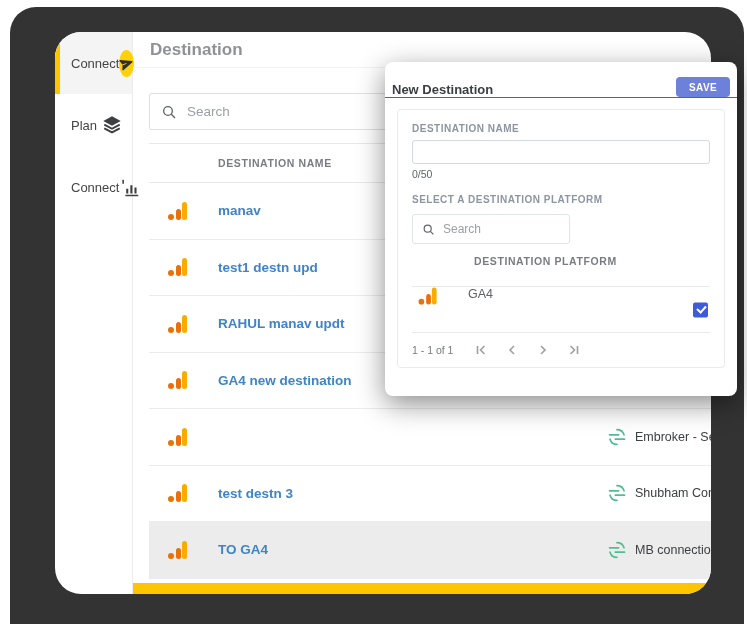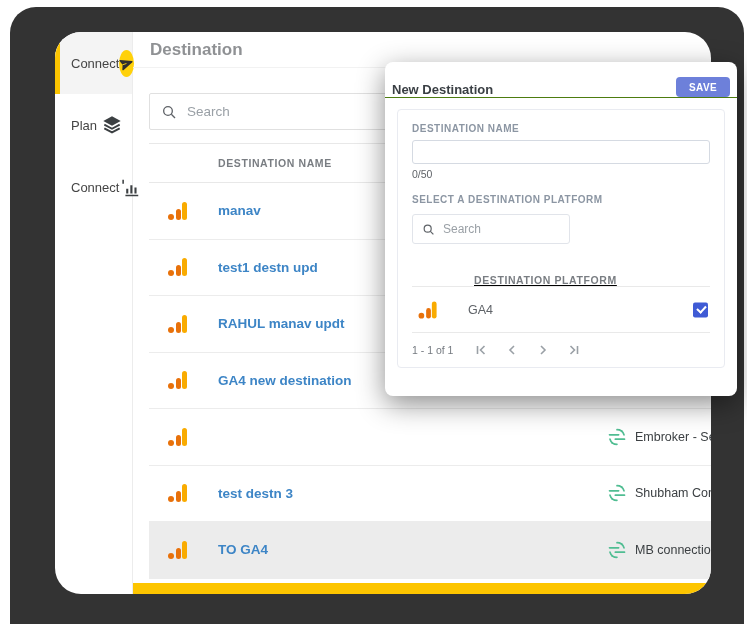--- a/index.html
+++ b/index.html
@@ -72,22 +72,22 @@
   .card { border:1px solid #e9ebf1; border-radius:4px; padding:13px 14px 0 14px; }
   .flabel { font-size:10px; font-weight:700; letter-spacing:.5px; color:#8c96a3; }
   .name-input { display:block; width:100%; height:24px; margin-top:6px; border:1px solid #d5dae2;
     border-radius:3px; font-family:inherit; font-size:12px; padding:0 6px; color:#3c4043; }
   .counter { margin-top:4px; font-size:10.5px; color:#5f6368; }
   .lbl2 { margin-top:14px; }
   .msearch { margin-top:9px; width:158px; height:30px; border:1px solid #e1e4ea; border-radius:3px;
     display:flex; align-items:center; padding:0 9px; gap:8px; }
   .msearch .ph { font-size:12px; }
   .ptable { margin-top:11px; }
-  .pthead { height:32px; display:flex; align-items:flex-end; padding-left:62px; border-bottom:1px solid #e9e9e9;text-decoration:underline; }
-  .prow { position:relative; height:46px; display:flex; align-items:center; padding-left:6px;
+  .pthead { height:32px; display:flex; align-items:flex-start; padding-left:62px; border-bottom:1px solid #e9e9e9; }
+  .prow { position:relative; height:46px; display:flex; align-items:flex-start; padding-left:6px;
     border-bottom:1px solid #e9e9e9; }
   .plat-name { margin-left:28px; font-size:12.5px; color:#5f6368; }
   .checkbox { position:absolute; right:2px; top:50%; transform:translateY(-50%); width:15px; height:15px;
     border-radius:2px; background:var(--checkbox,#3f5bd5); }
   .checkbox::after { content:""; position:absolute; left:3.5px; top:3px; width:7px; height:4px;
     border-left:2px solid #fff; border-bottom:2px solid #fff; transform:rotate(-48deg); }
   .pagination { height:34px; display:flex; align-items:center; justify-content:flex-start; gap:17px;
     padding-right:4px; }
   .pg-label { font-size:10.5px; color:#757a80; margin-right:4px; }
   .pg-btn { background:none; border:none; padding:0; cursor:pointer; display:flex; align-items:center; }

